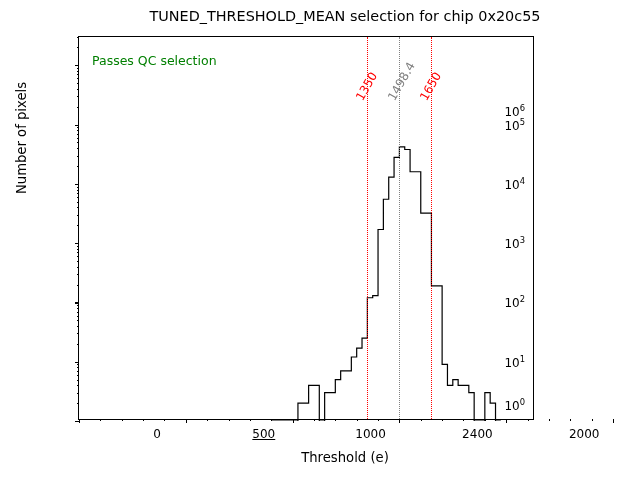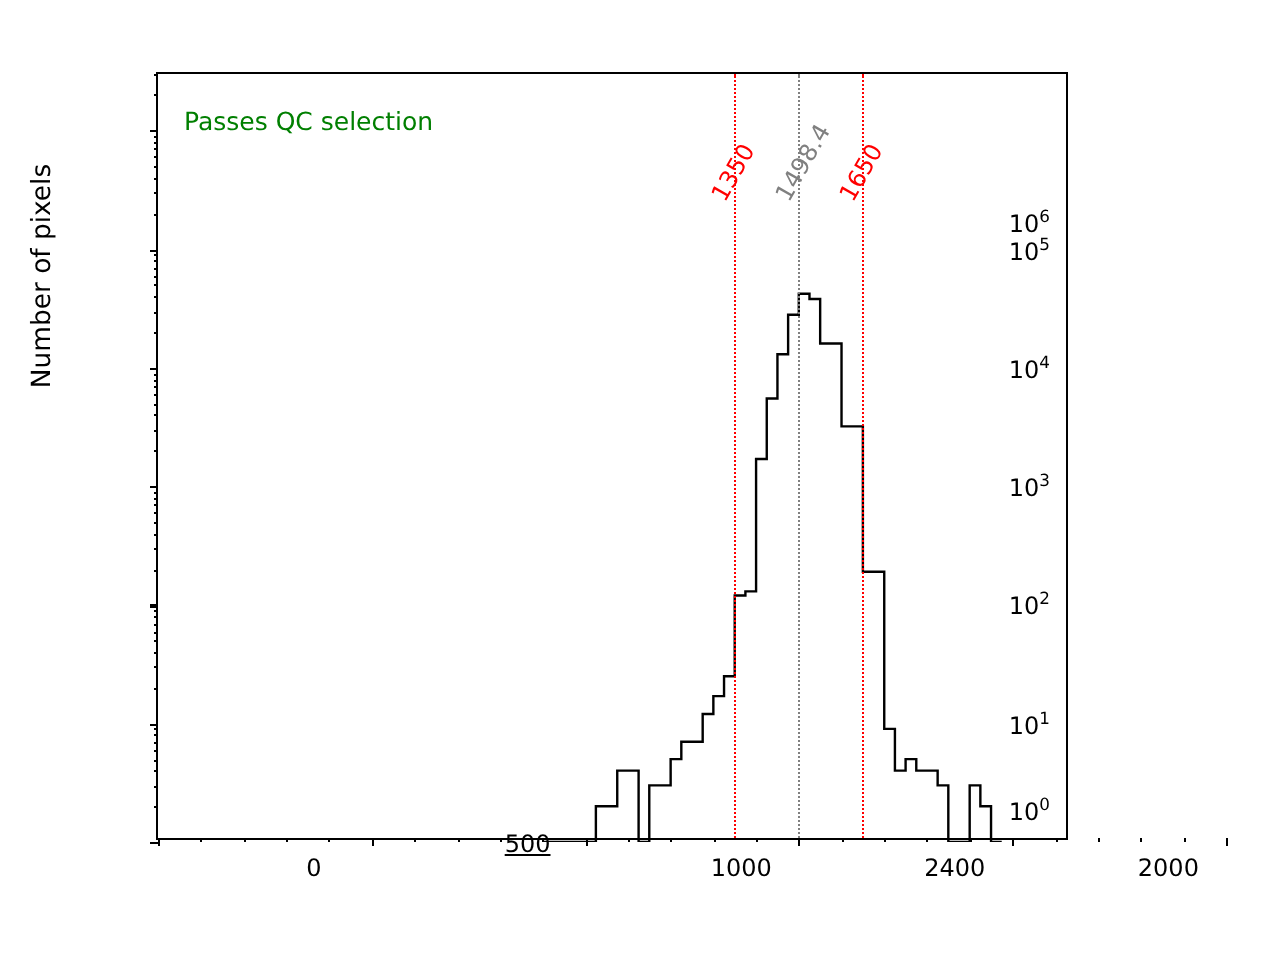--- a/index.html
+++ b/index.html
@@ -123,22 +123,24 @@
     left: 0; top: 0;
     width: 534px; height: 384px;
     display: block;
   }
 </style>
 </head>
 <body>
 
 <div id="figure">
 
+  <div id="chart-title">TUNED_THRESHOLD_MEAN selection for chip 0x20c55</div>
 
   <div id="ylabel" class="axis-label">Number of pixels</div>
+  <div id="xlabel" class="axis-label">Threshold (e)</div>
 
   <div id="plot-area">
 
     <div id="qc-text">Passes QC selection</div>
 
     <svg id="hist-svg" viewBox="0 0 534 384" preserveAspectRatio="none">
       <polyline id="hist-path" fill="none" stroke="#000000" stroke-width="1.2" stroke-linejoin="miter" stroke-linecap="butt" points="192.24,384.00 192.24,384.00 197.58,384.00 197.58,384.00 202.92,384.00 202.92,384.00 208.26,384.00 208.26,384.00 213.60,384.00 213.60,384.00 218.94,384.00 218.94,366.15 224.28,366.15 224.28,366.15 229.62,366.15 229.62,348.31 234.96,348.31 234.96,348.31 240.30,348.31 240.30,384.00 245.64,384.00 245.64,355.71 250.98,355.71 250.98,355.71 256.32,355.71 256.32,342.56 261.66,342.56 261.66,333.90 267.00,333.90 267.00,333.90 272.34,333.90 272.34,320.02 277.68,320.02 277.68,311.05 283.02,311.05 283.02,301.12 288.36,301.12 288.36,260.73 293.70,260.73 293.70,258.67 299.04,258.67 299.04,192.48 304.38,192.48 304.38,162.25 309.72,162.25 309.72,140.10 315.06,140.10 315.06,120.35 320.40,120.35 320.40,109.91 325.74,109.91 325.74,112.48 331.08,112.48 331.08,134.76 336.42,134.76 336.42,134.76 341.76,134.76 341.76,176.20 347.10,176.20 347.10,176.20 352.44,176.20 352.44,248.90 357.78,248.90 357.78,248.90 363.12,248.90 363.12,327.43 368.46,327.43 368.46,348.31 373.80,348.31 373.80,342.56 379.14,342.56 379.14,348.31 384.48,348.31 384.48,348.31 389.82,348.31 389.82,355.71 395.16,355.71 395.16,384.00 400.50,384.00 400.50,384.00 405.84,384.00 405.84,355.71 411.18,355.71 411.18,366.15 416.52,366.15 416.52,384.00 421.86,384.00 421.86,384.00"></polyline>
     </svg>
 
     <div id="vlines-layer">
@@ -146,21 +148,21 @@
         <div class="vline-label" style="color: rgb(255, 0, 0); left: 286.36px; top: 52px;">1350</div>
         <div class="vline" style="left: 320.06px; border-left-color: rgb(128, 128, 128);"></div>
         <div class="vline-label" style="color: rgb(128, 128, 128); left: 318.058px; top: 52px;">1498.4</div>
         <div class="vline" style="left: 352.44px; border-left-color: rgb(255, 0, 0);"></div>
         <div class="vline-label" style="color: rgb(255, 0, 0); left: 350.44px; top: 52px;">1650</div>
       </div>
     <div id="xticks-layer">
         <div class="tick-x" style="left: 0px;"></div>
         <div class="tick-label-x" style="left: 78px; position: absolute; top: 390px;">0</div>
         <div class="tick-x" style="left: 106.8px;"></div>
-        <div class="tick-label-x" style="left: 184.8px; position: absolute; top: 378px; text-decoration: underline;">500</div>
+        <div class="tick-label-x" style="left: 184.8px; position: absolute; top: 390px; text-decoration: underline;">500</div>
         <div class="tick-x" style="left: 213.6px;"></div>
         <div class="tick-label-x" style="left: 291.6px; position: absolute; top: 390px;">1000</div>
         <div class="tick-x" style="left: 320.4px;"></div>
         <div class="tick-label-x" style="left: 398.4px; position: absolute; top: 390px;">2400</div>
         <div class="tick-x" style="left: 427.2px;"></div>
         <div class="tick-label-x" style="left: 505.2px; position: absolute; top: 390px; text-align: center;">2000</div>
         <div class="tick-x" style="left: 534px;"></div>
         <div class="tick-x-minor" style="left: 21.36px;"></div>
         <div class="tick-x-minor" style="left: 42.72px;"></div>
         <div class="tick-x-minor" style="left: 64.08px;"></div>

